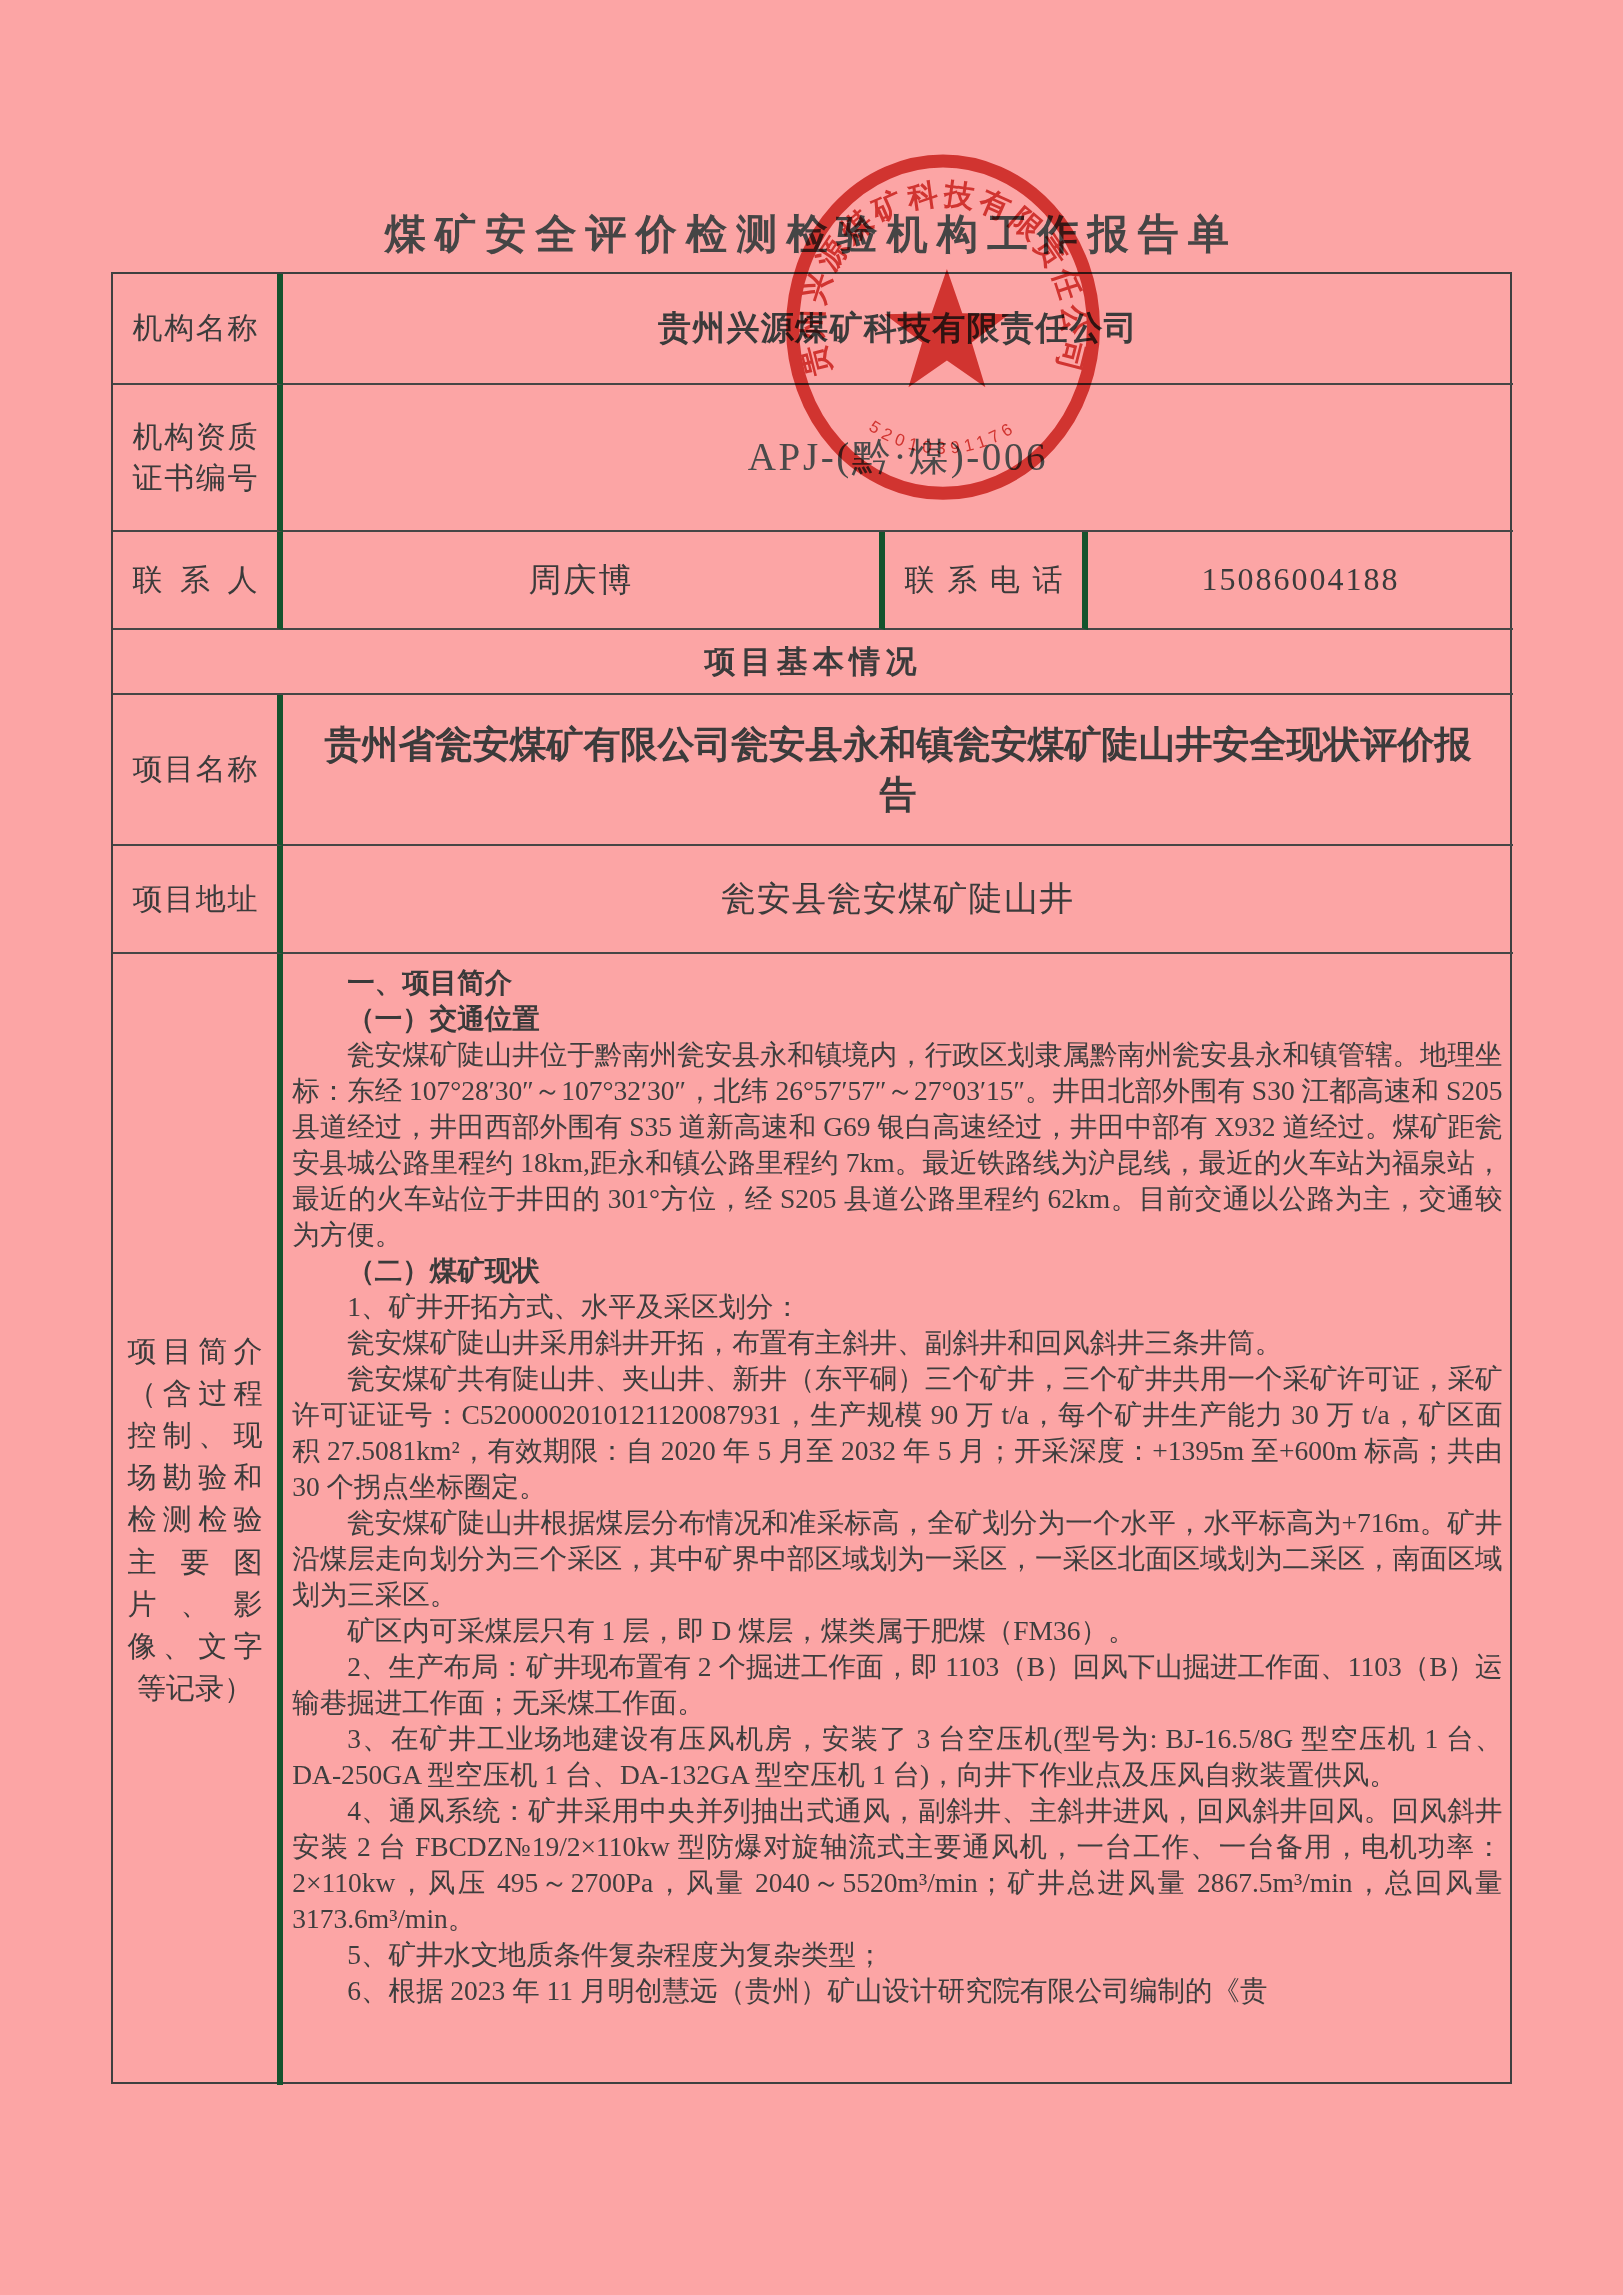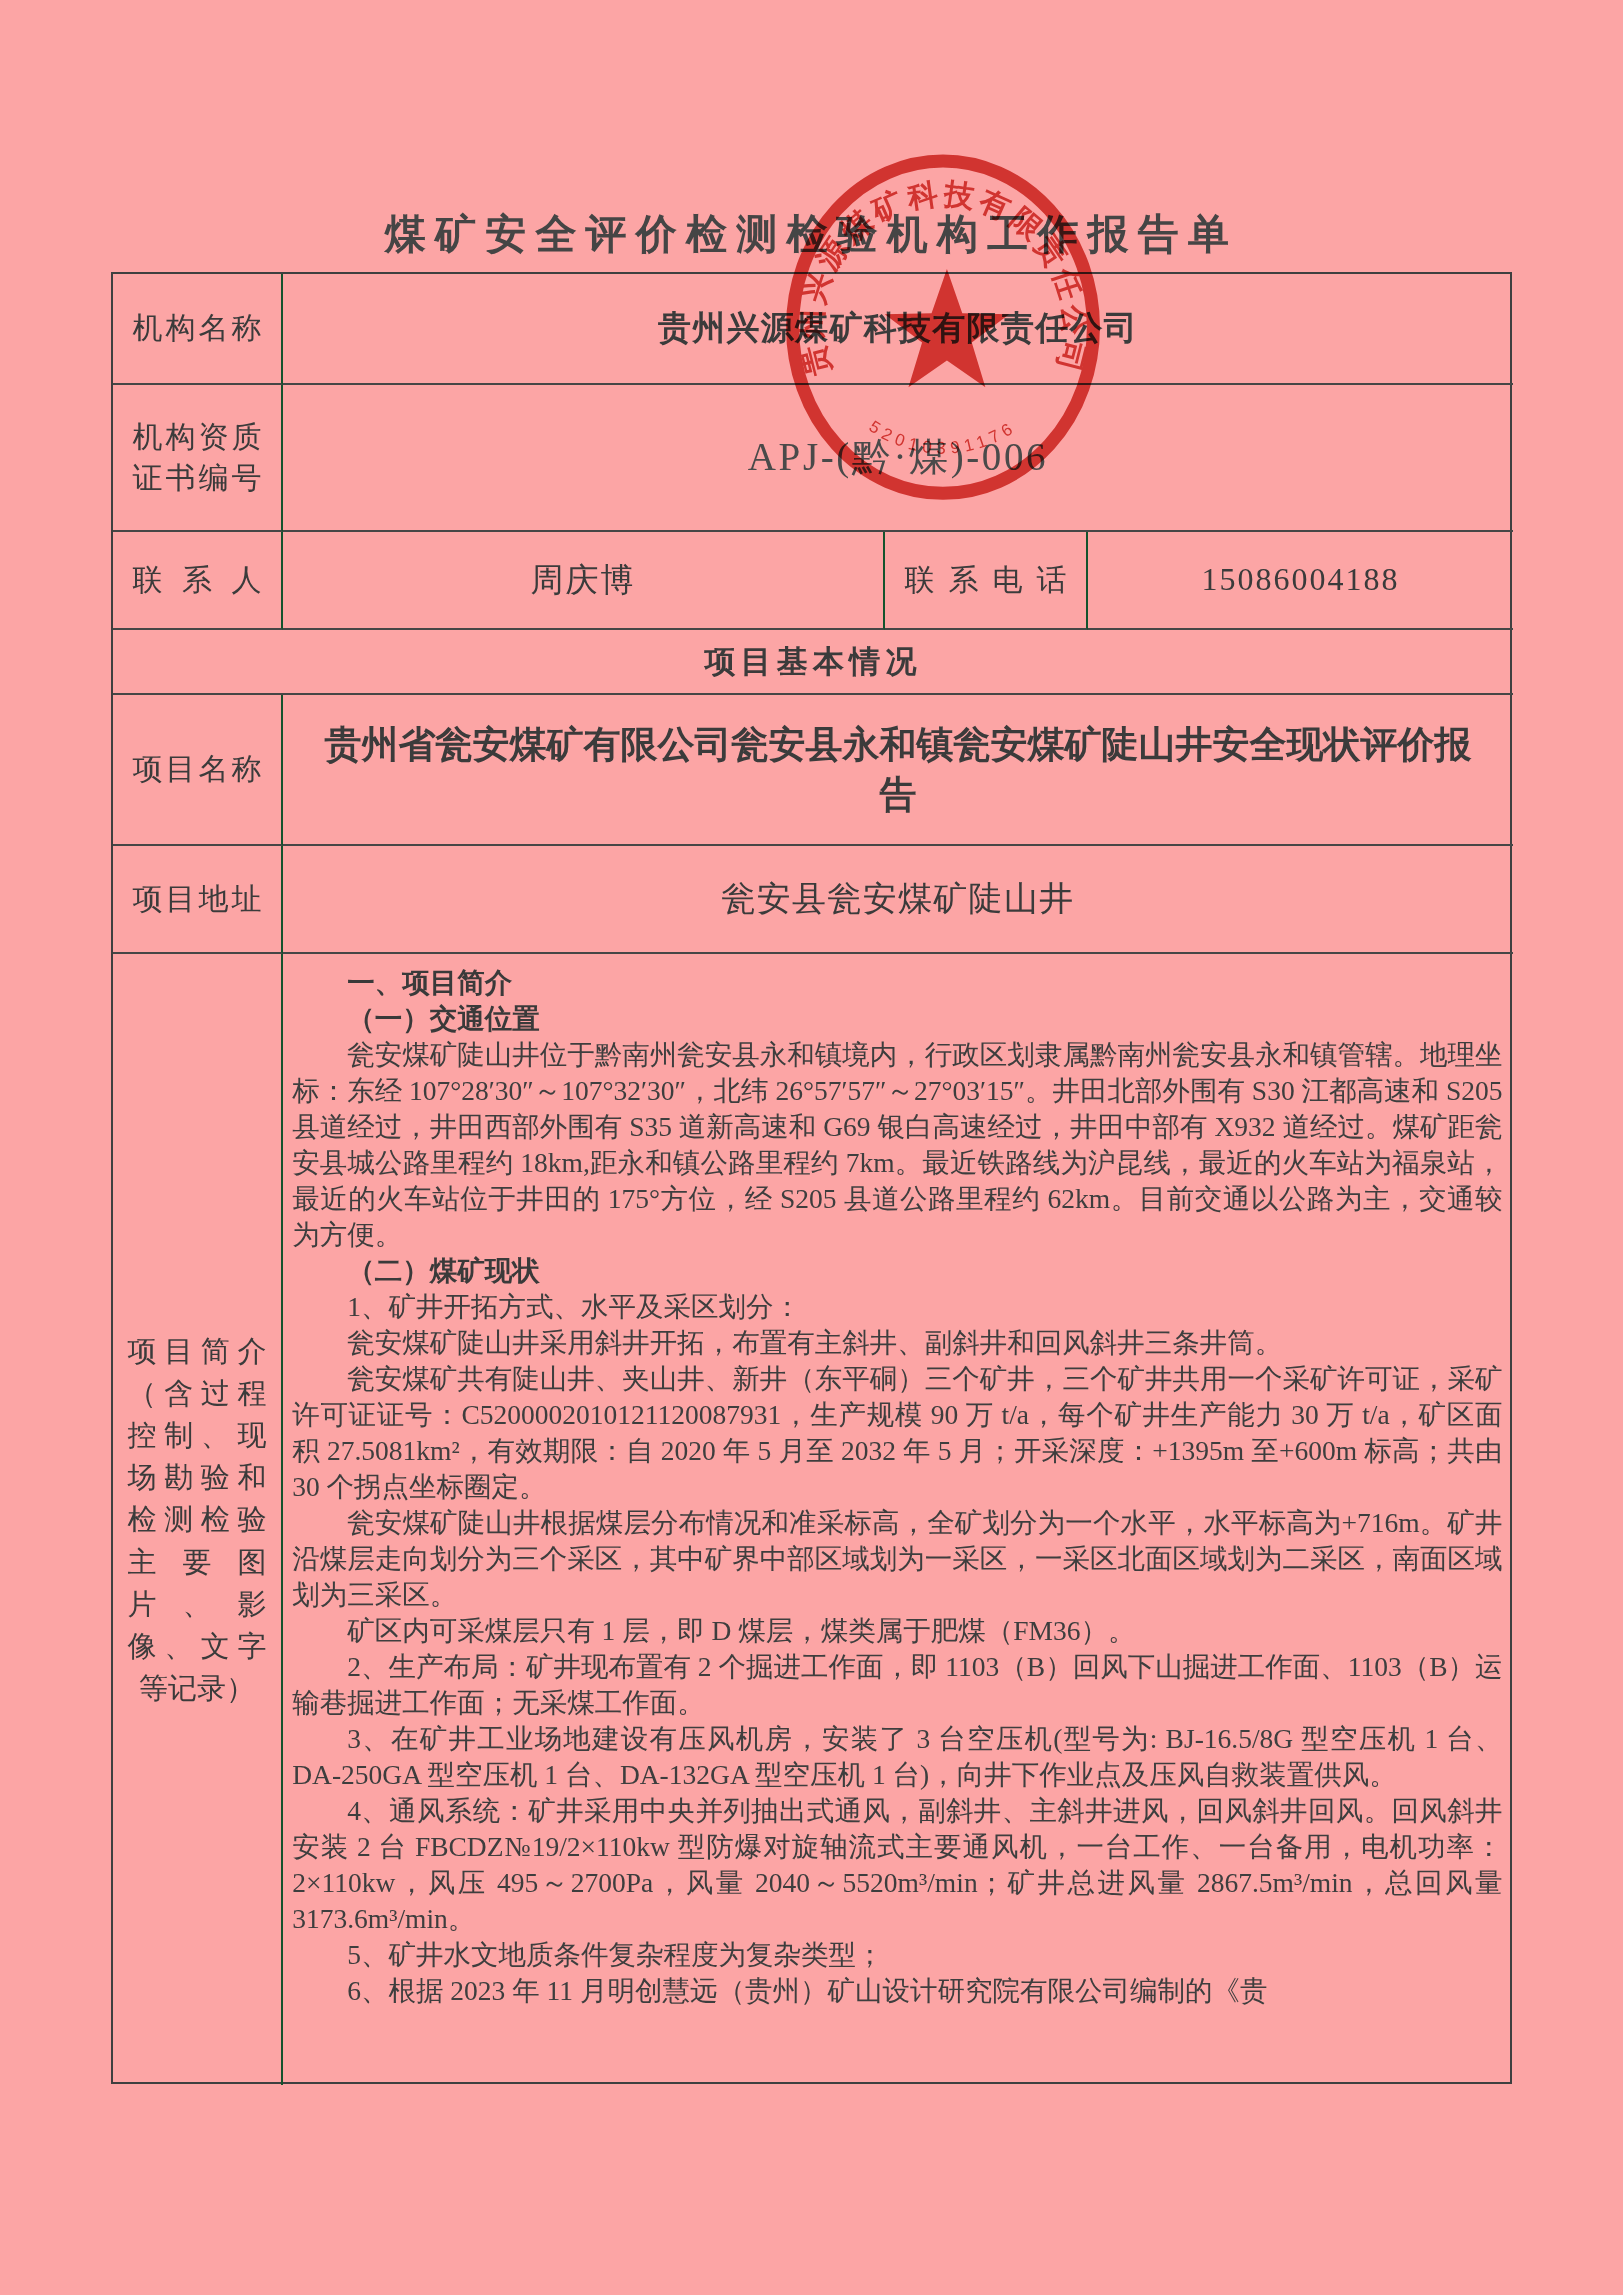--- a/index.html
+++ b/index.html
@@ -13,21 +13,21 @@
     font-size:41px;font-weight:bold;letter-spacing:9.2px;color:#454545;
   }
   .doc-table{
     position:absolute;left:111px;top:272px;width:1401px;height:1812px;
     display:grid;
     grid-template-columns:170px 602px 203px 425px;
     grid-template-rows:111px 147px 98px 65px 151px 108px 1131px;
     border:2.6px solid #3f3f3f;box-sizing:border-box;
   }
   .cell{
-    box-sizing:border-box;border-right:2px solid #14532d;border-bottom:2px solid #464646;
+    box-sizing:border-box;border-right:6px solid #14532d;border-bottom:2px solid #464646;
     display:flex;align-items:center;justify-content:center;
     font-size:30px;line-height:1.35;
   }
   .cell.no-r{border-right:none;}
   .cell.no-b{border-bottom:none;}
   .span3{grid-column:span 3;}
   .span4{grid-column:span 4;}
   .jlabel{padding:0 19.6px;}
   .jlabel span{display:block;width:100%;text-align:justify;text-align-last:justify;}
   .wlabel{padding:0 14.4px;}
@@ -104,21 +104,21 @@
       <span>瓮安县瓮安煤矿陡山井</span>
     </div>
 
     <div class="cell no-b wlabel">
       <span>项目简介（含过程控制、现场勘验和检测检验主要图片、影像、文字等记录）</span>
     </div>
     <div class="cell span3 no-r no-b intro-body">
 
     <p class="h">一、项目简介</p>
         <p class="h">（一）交通位置</p>
-        <p>瓮安煤矿陡山井位于黔南州瓮安县永和镇境内，行政区划隶属黔南州瓮安县永和镇管辖。地理坐标：东经 107°28′30″～107°32′30″，北纬 26°57′57″～27°03′15″。井田北部外围有 S30 江都高速和 S205 县道经过，井田西部外围有 S35 道新高速和 G69 银白高速经过，井田中部有 X932 道经过。煤矿距瓮安县城公路里程约 18km,距永和镇公路里程约 7km。最近铁路线为沪昆线，最近的火车站为福泉站，最近的火车站位于井田的 175°方位，经 S205 县道公路里程约 62km。目前交通以公路为主，交通较为方便。</p>
+        <p>瓮安煤矿陡山井位于黔南州瓮安县永和镇境内，行政区划隶属黔南州瓮安县永和镇管辖。地理坐标：东经 107°28′30″～107°32′30″，北纬 26°57′57″～27°03′15″。井田北部外围有 S30 江都高速和 S205 县道经过，井田西部外围有 S35 道新高速和 G69 银白高速经过，井田中部有 X932 道经过。煤矿距瓮安县城公路里程约 18km,距永和镇公路里程约 7km。最近铁路线为沪昆线，最近的火车站为福泉站，最近的火车站位于井田的 301°方位，经 S205 县道公路里程约 62km。目前交通以公路为主，交通较为方便。</p>
         <p class="h">（二）煤矿现状</p>
         <p>1、矿井开拓方式、水平及采区划分：</p>
         <p>瓮安煤矿陡山井采用斜井开拓，布置有主斜井、副斜井和回风斜井三条井筒。</p>
         <p>瓮安煤矿共有陡山井、夹山井、新井（东平硐）三个矿井，三个矿井共用一个采矿许可证，采矿许可证证号：C5200002010121120087931，生产规模 90 万 t/a，每个矿井生产能力 30 万 t/a，矿区面积 27.5081km²，有效期限：自 2020 年 5 月至 2032 年 5 月；开采深度：+1395m 至+600m 标高；共由 30 个拐点坐标圈定。</p>
         <p>瓮安煤矿陡山井根据煤层分布情况和准采标高，全矿划分为一个水平，水平标高为+716m。矿井沿煤层走向划分为三个采区，其中矿界中部区域划为一采区，一采区北面区域划为二采区，南面区域划为三采区。</p>
         <p>矿区内可采煤层只有 1 层，即 D 煤层，煤类属于肥煤（FM36）。</p>
         <p>2、生产布局：矿井现布置有 2 个掘进工作面，即 1103（B）回风下山掘进工作面、1103（B）运输巷掘进工作面；无采煤工作面。</p>
         <p>3、在矿井工业场地建设有压风机房，安装了 3 台空压机(型号为: BJ-16.5/8G 型空压机 1 台、DA-250GA 型空压机 1 台、DA-132GA 型空压机 1 台)，向井下作业点及压风自救装置供风。</p>
         <p>4、通风系统：矿井采用中央并列抽出式通风，副斜井、主斜井进风，回风斜井回风。回风斜井安装 2 台 FBCDZ№19/2×110kw 型防爆对旋轴流式主要通风机，一台工作、一台备用，电机功率：2×110kw，风压 495～2700Pa，风量 2040～5520m³/min；矿井总进风量 2867.5m³/min，总回风量 3173.6m³/min。</p>
         <p>5、矿井水文地质条件复杂程度为复杂类型；</p>

